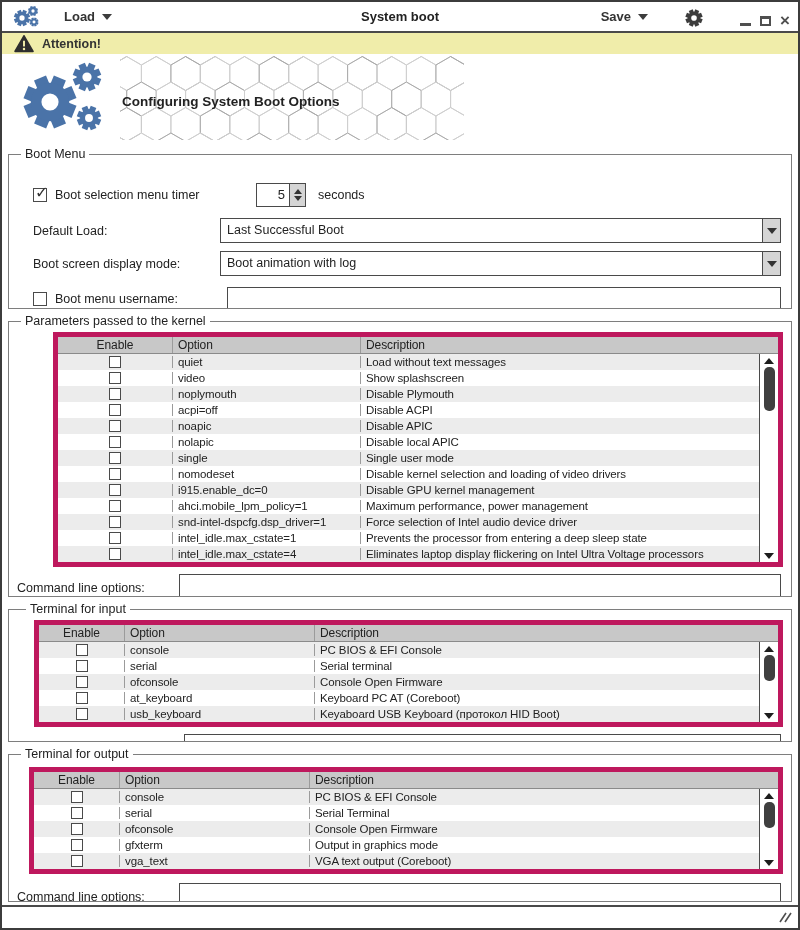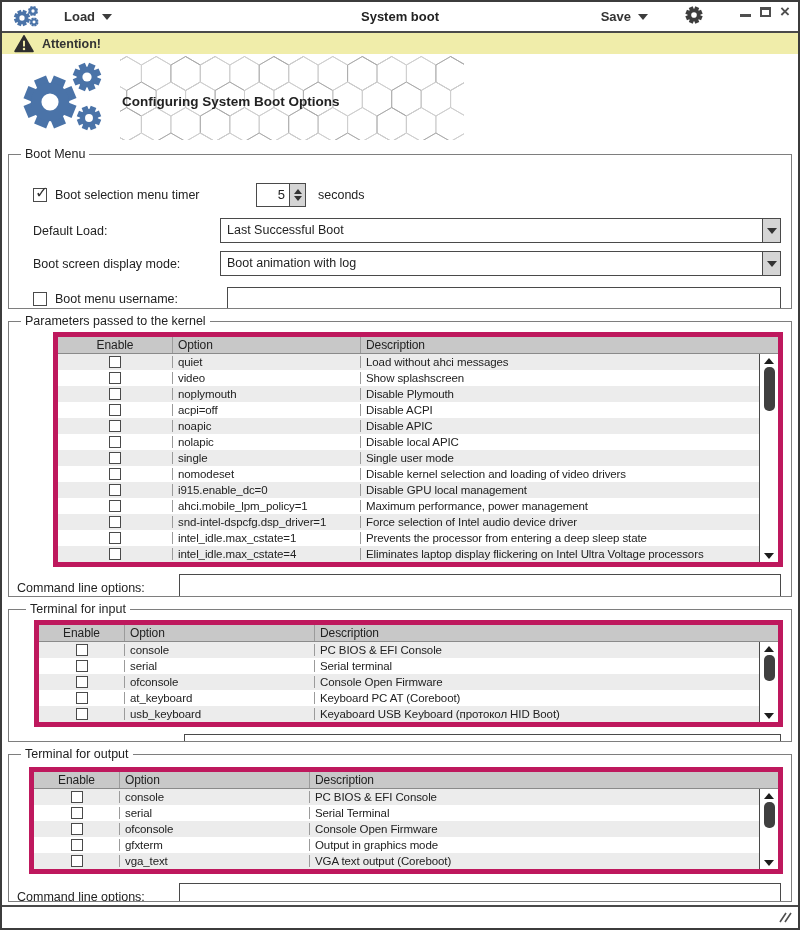--- a/index.html
+++ b/index.html
@@ -11,21 +11,21 @@
   
   .titlebar { height:31px; border-bottom:2px solid #4a4a4a; display:flex; align-items:center;
               position:relative; padding:0 8px; flex:none; }
   .app-logo { width:30px; height:24px; margin-left:2px; }
   .menu-item { display:flex; align-items:center; gap:7px; font-size:13px; font-weight:bold;
                color:#333; padding:4px 8px; cursor:default; }
   .menu-load { margin-left:14px; }
   .caret-down { width:0; height:0; border-left:5px solid transparent; border-right:5px solid transparent;
                 border-top:6px solid #3d3d3d; }
   .win-title { position:absolute; left:0; right:0; text-align:center; font-size:13px; font-weight:bold; color:#222; }
-  .tb-right { margin-left:auto; display:flex; align-items:flex-start; gap:28px; z-index:2; }
+  .tb-right { margin-left:auto; display:flex; align-items:flex-end; gap:28px; z-index:2; }
   .gear-btn { width:20px; height:20px; }
   .winctl { display:flex; align-items:center; gap:9px; margin-left:8px; }
   .ic-min { width:11px; height:3px; background:#4f4f4f; margin-top:6px; }
   .ic-max { width:11px; height:10px; border:2px solid #4f4f4f; border-top-width:3px; }
   .ic-close { font-size:17px; line-height:14px; color:#4f4f4f; font-weight:bold; }
 
   
   .attention { height:21px; background:#f0edaa; display:flex; align-items:center; gap:8px;
                padding-left:12px; flex:none; font-size:12.5px; font-weight:bold; color:#333; }
 
@@ -384,21 +384,21 @@
           <div class="sb-thumb"></div>
           <div class="sb-btn down">
               <span class="tri-d"></span>
             </div>
         </div>
       <div class="trow odd">
             <div class="tc c-enable">
               <span class="cb"></span>
             </div>
             <div class="tc c-option">quiet</div>
-            <div class="tc c-desc">Load without ahci messages</div>
+            <div class="tc c-desc">Load without text messages</div>
           </div>
           <div class="trow even">
             <div class="tc c-enable">
               <span class="cb"></span>
             </div>
             <div class="tc c-option">video</div>
             <div class="tc c-desc">Show splashscreen</div>
           </div>
           <div class="trow odd">
             <div class="tc c-enable">
@@ -440,21 +440,21 @@
               <span class="cb"></span>
             </div>
             <div class="tc c-option">nomodeset</div>
             <div class="tc c-desc">Disable kernel selection and loading of video drivers</div>
           </div>
           <div class="trow odd">
             <div class="tc c-enable">
               <span class="cb"></span>
             </div>
             <div class="tc c-option">i915.enable_dc=0</div>
-            <div class="tc c-desc">Disable GPU local management</div>
+            <div class="tc c-desc">Disable GPU kernel management</div>
           </div>
           <div class="trow even">
             <div class="tc c-enable">
               <span class="cb"></span>
             </div>
             <div class="tc c-option">ahci.mobile_lpm_policy=1</div>
             <div class="tc c-desc">Maximum performance, power management</div>
           </div>
           <div class="trow odd">
             <div class="tc c-enable">

